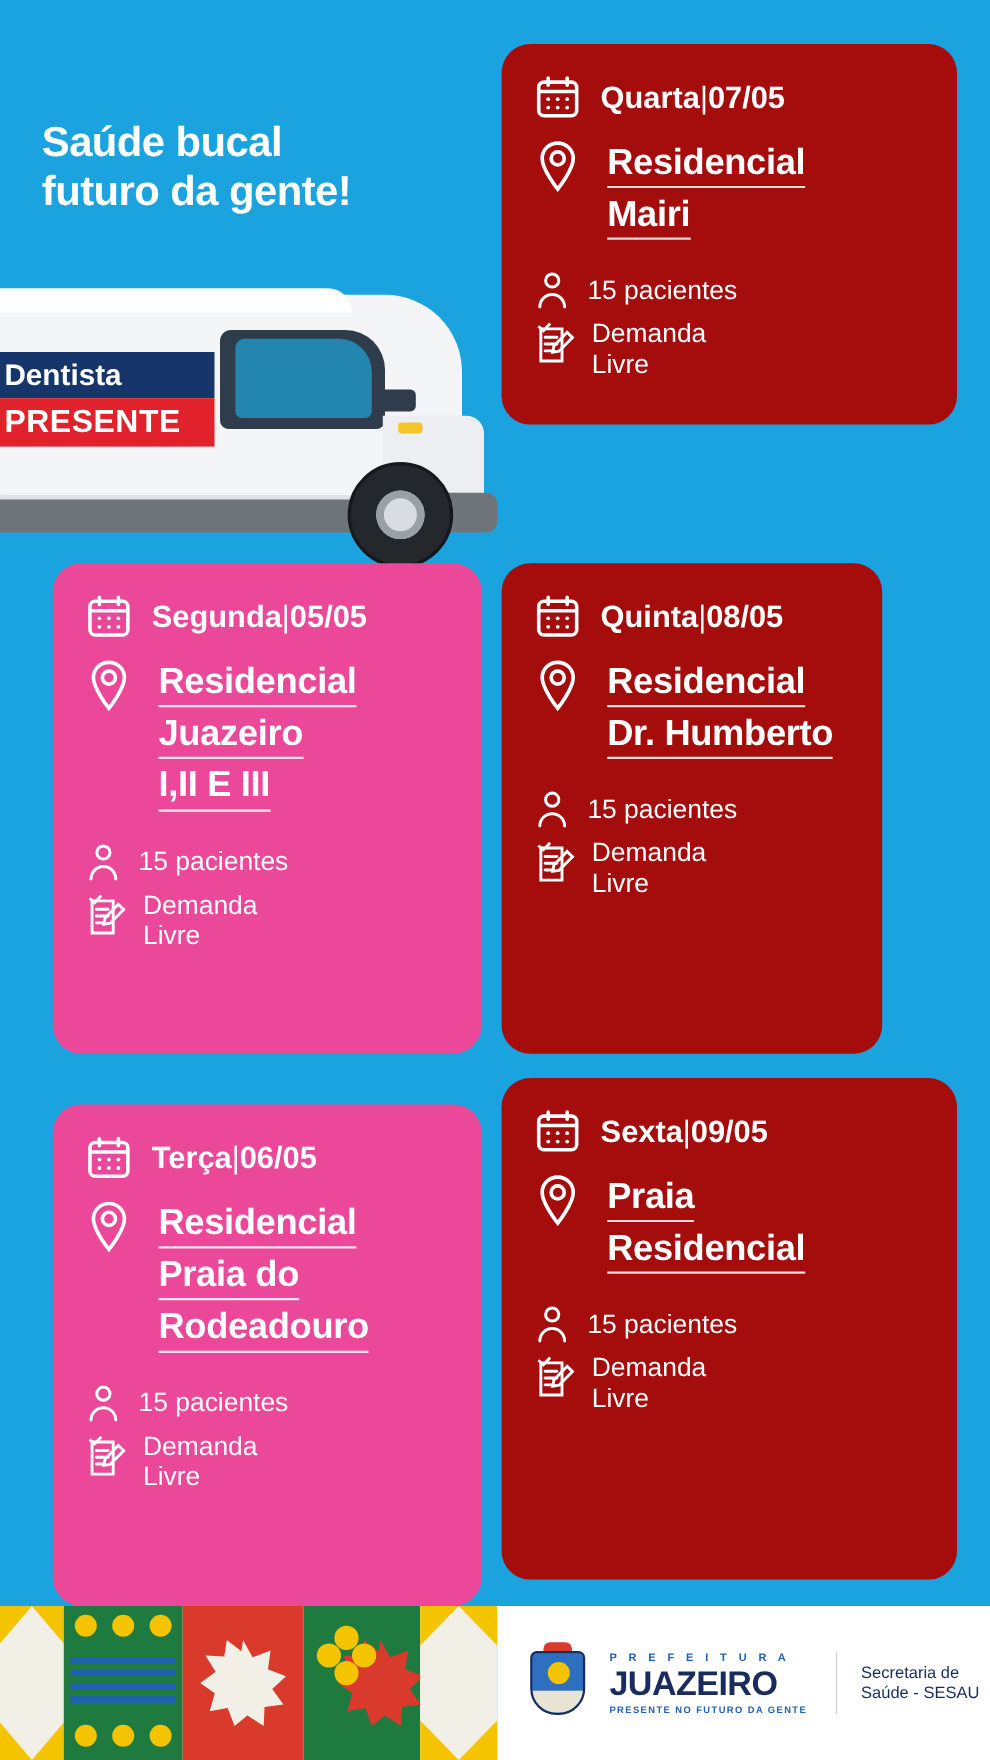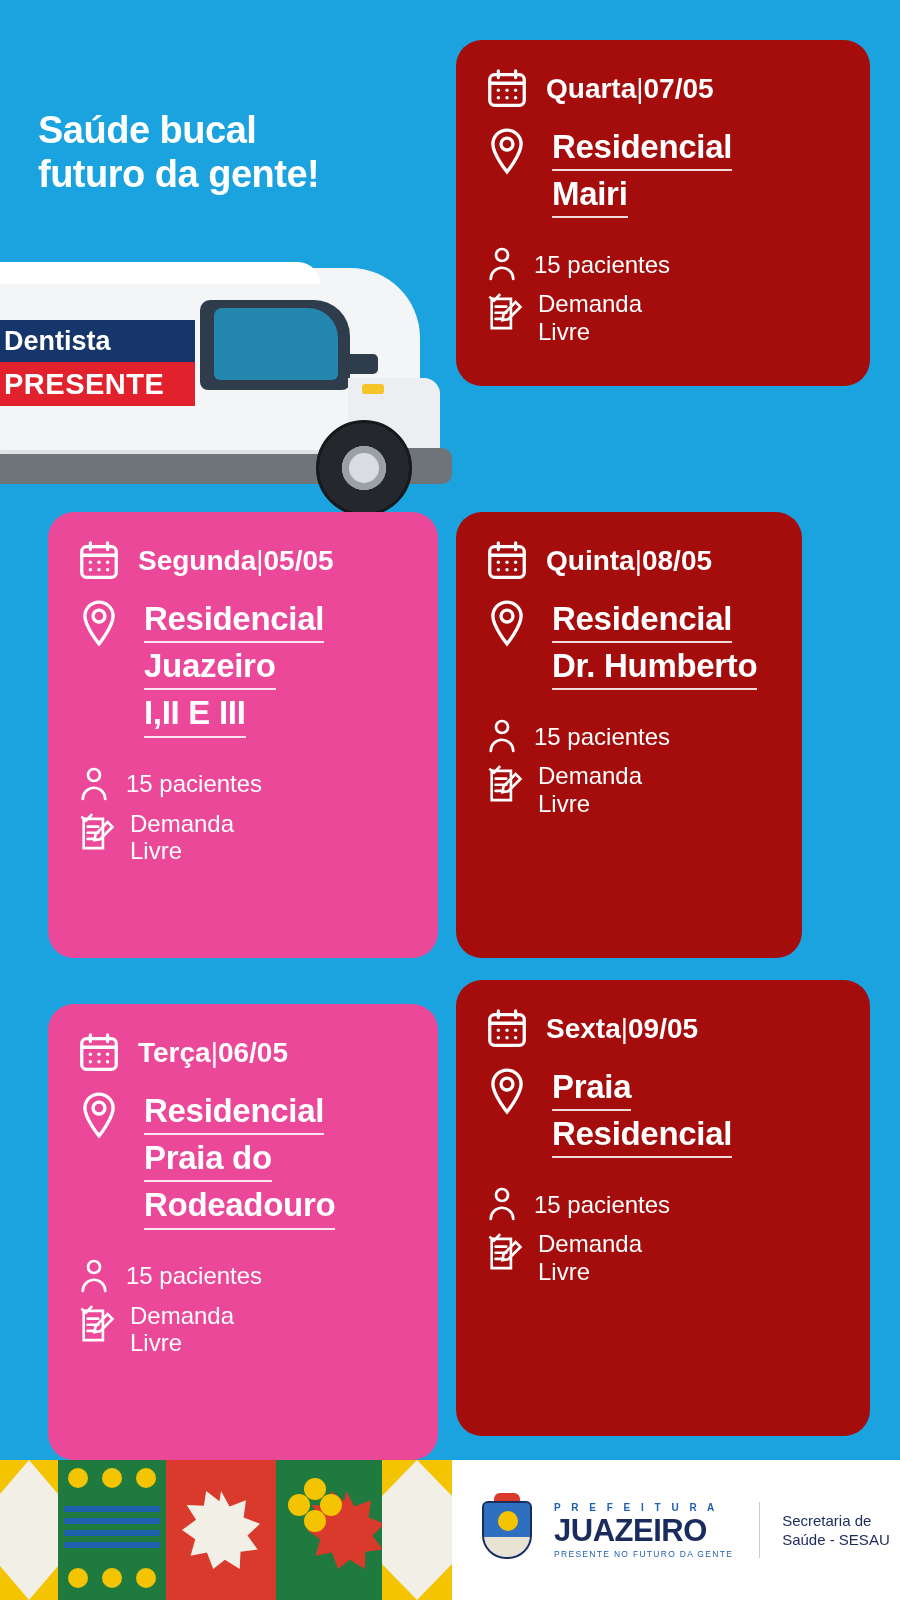--- a/index.html
+++ b/index.html
@@ -325,21 +325,21 @@
     background:#d93a2b; border-radius:6px 6px 0 0;
   }
   .logo-text { display: flex; flex-direction: column; justify-content: center; }
   .logo-pref {
     font-size: 10px; letter-spacing: 4px; color: #1f5fb4; font-weight: 700;
   }
   .logo-juaz {
     font-size: 31px; font-weight: 800; color: #1a2b5e; letter-spacing: -0.5px;
   }
   .logo-slogan {
-    font-size: 8.5px; letter-spacing: 1.3px; color: #1f5fb4; font-weight: 400;
+    font-size: 8.5px; letter-spacing: 1.3px; color: #1f5fb4; font-weight: 700;
   }
   .logo-div {
     width: 1px; height: 56px; background: #c9ccd2; margin: 0 6px 0 10px;
   }
   .logo-sec {
     font-size: 15px; color: #1a2b5e; line-height: 1.3; font-weight: 400;
   }
 </style>
 </head>
 <body>

